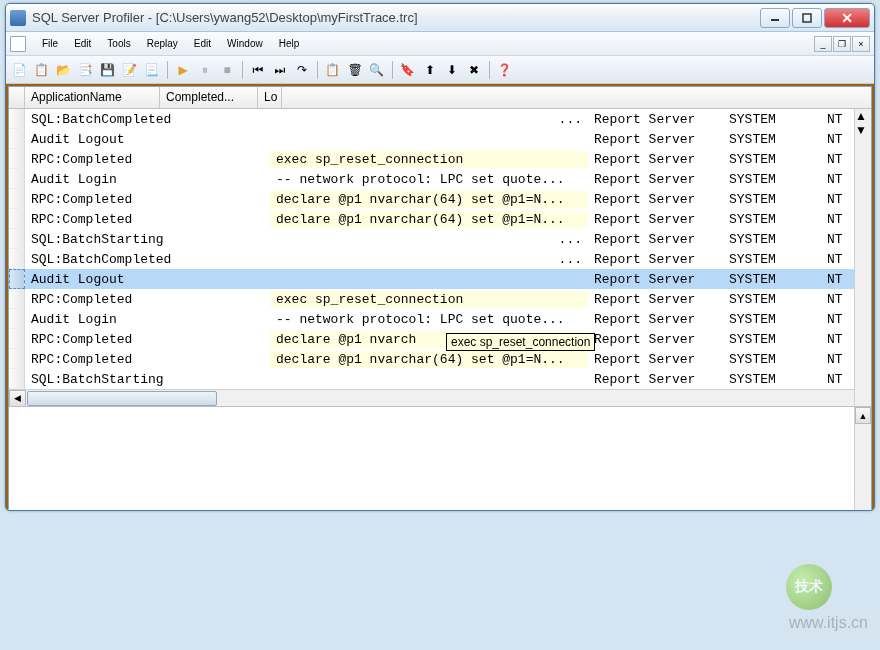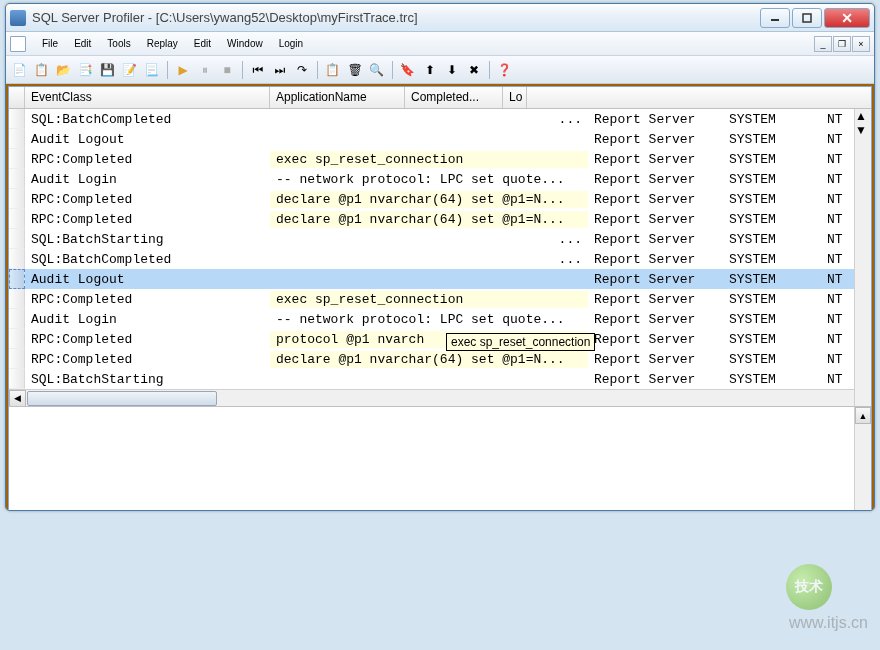--- a/index.html
+++ b/index.html
@@ -93,21 +93,21 @@
   </div>
 
   <div class="menus">
     <div class="doc-icon"></div>
     <div class="menu-item">File</div>
     <div class="menu-item">Edit</div>
     <div class="menu-item">Tools</div>
     <div class="menu-item">Replay</div>
     <div class="menu-item">Edit</div>
     <div class="menu-item">Window</div>
-    <div class="menu-item">Login</div>
+    <div class="menu-item">Help</div>
     <div class="spacer"></div>
     <div class="mdi-btn">_</div>
     <div class="mdi-btn">❐</div>
     <div class="mdi-btn">×</div>
   </div>
 
   <div class="toolbar">
     <div class="tb-btn">📄</div>
     <div class="tb-btn">📋</div>
     <div class="tb-btn">📂</div>
@@ -134,21 +134,20 @@
     <div class="tb-btn">✖</div>
     <div class="tb-sep"></div>
     <div class="tb-btn" style="color:#e0a030">❓</div>
   </div>
 
   <div class="doc-frame">
 
     <div class="grid-area" style="position:relative">
       <div class="grid-header">
         <div class="gh rowhdr"></div>
-        <div class="gh col0">EventClass</div>
         <div class="gh col2">ApplicationName</div>
         <div class="gh col3">Completed...</div>
         <div class="gh col4">Lo</div>
       </div>
 
       <div class="grid-body" id="grid-body">
           <div class="grow">
             <div class="rh"></div>
             <div class="cell c0 col0">SQL:BatchCompleted</div>
             <div class="cell c1 col1" style="text-align: right;">...</div>
@@ -232,21 +231,21 @@
             <div class="rh"></div>
             <div class="cell c0 col0">Audit Login</div>
             <div class="cell c1 col1">-- network protocol: LPC  set quote...</div>
             <div class="cell c2 col2">Report Server</div>
             <div class="cell c3 col3">SYSTEM</div>
             <div class="cell c4 col4">NT</div>
           </div>
           <div class="grow hl">
             <div class="rh"></div>
             <div class="cell c0 col0">RPC:Completed</div>
-            <div class="cell c1 col1">protocol @p1 nvarch</div>
+            <div class="cell c1 col1">declare @p1 nvarch</div>
             <div class="cell c2 col2">Report Server</div>
             <div class="cell c3 col3">SYSTEM</div>
             <div class="cell c4 col4">NT</div>
           </div>
           <div class="grow hl">
             <div class="rh"></div>
             <div class="cell c0 col0">RPC:Completed</div>
             <div class="cell c1 col1">declare @p1 nvarchar(64)  set @p1=N...</div>
             <div class="cell c2 col2">Report Server</div>
             <div class="cell c3 col3">SYSTEM</div>

